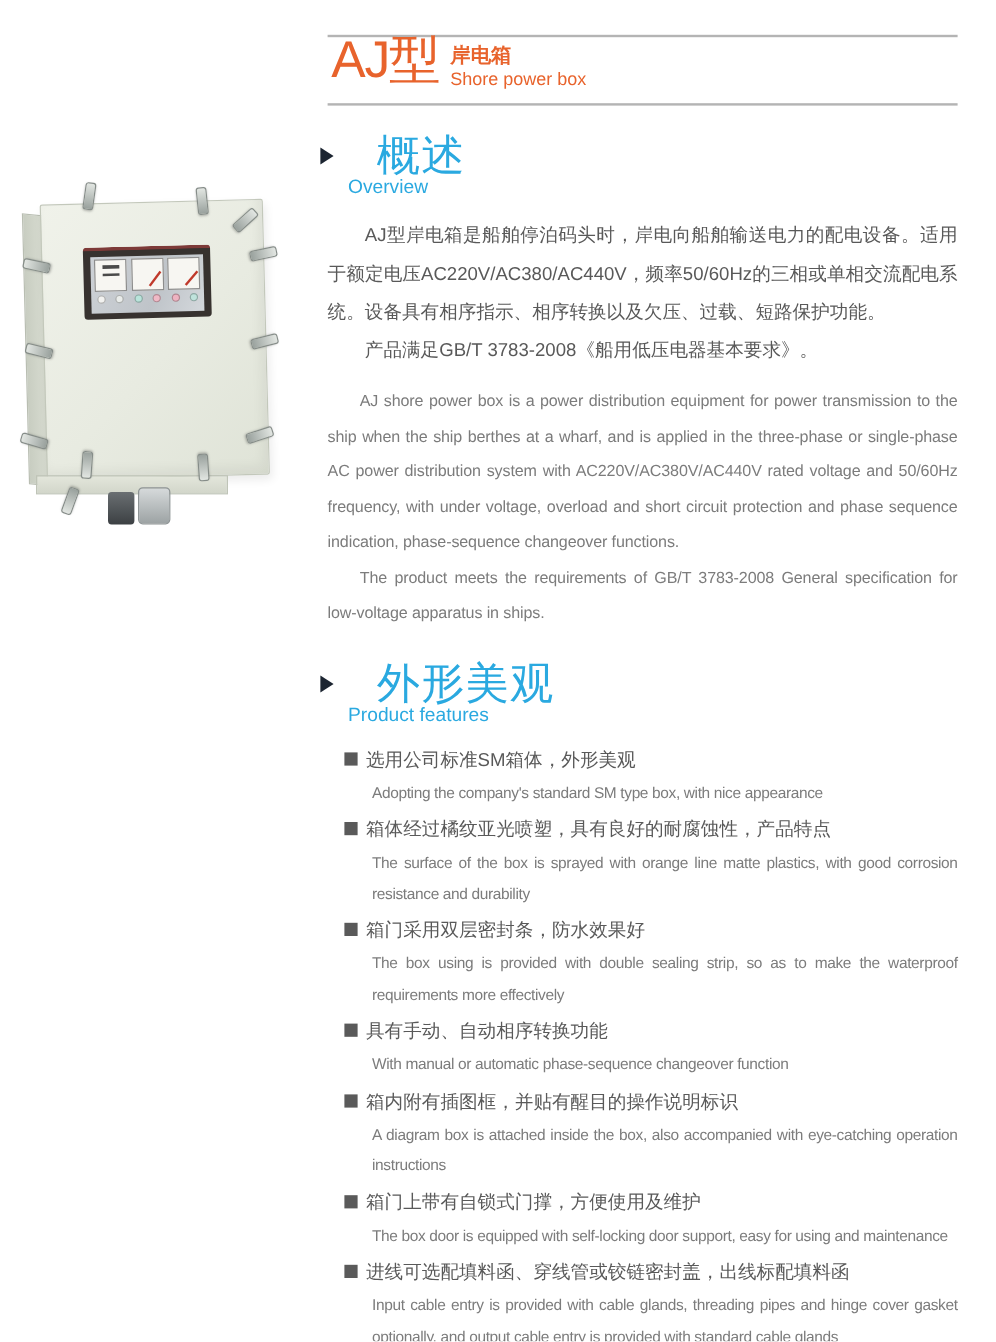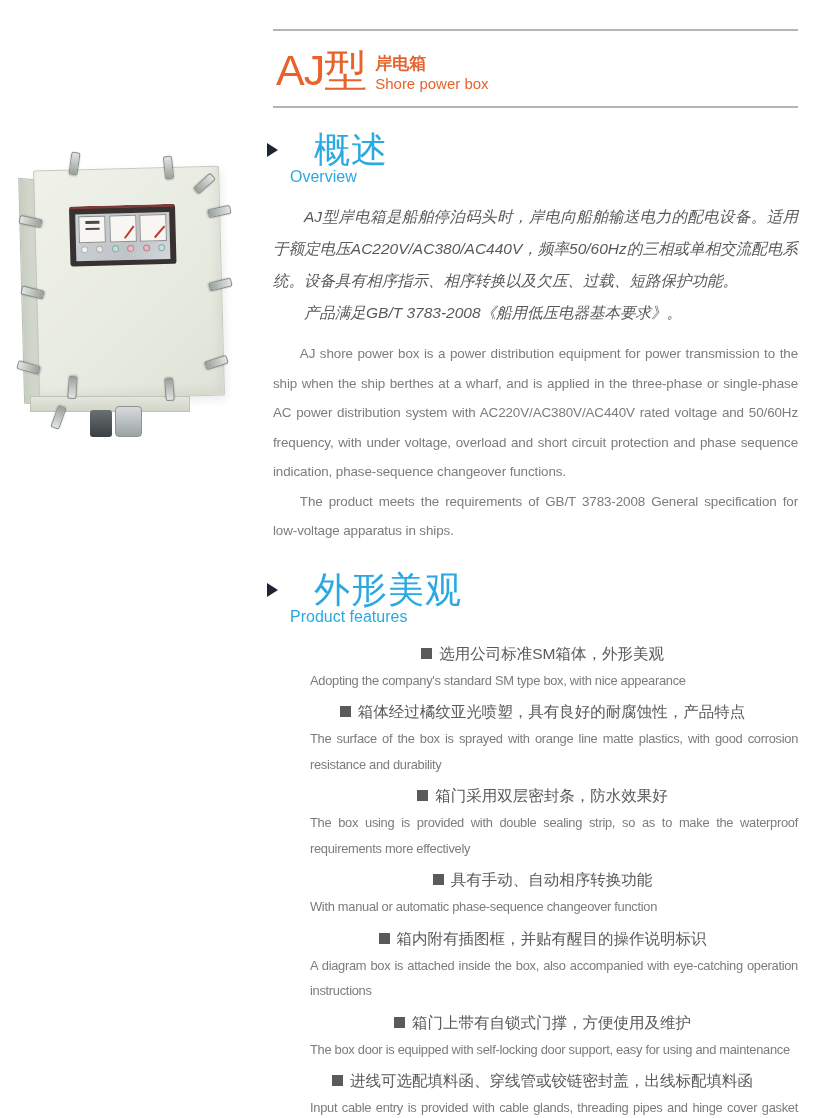--- a/index.html
+++ b/index.html
@@ -5,43 +5,43 @@
   * { margin:0; padding:0; box-sizing:border-box; }
   html,body { background:#ffffff; }
   body { font-family:"Liberation Sans","DejaVu Sans",sans-serif; }
   .page { position:relative; width:830px; height:1118px; background:#fff; overflow:hidden; }
 
   
   .right-col { position:absolute; left:273px; top:0; width:525px; }
   .rule { height:2px; background:var(--rule-gray,#b4b4b4); }
   .rule.top { margin-top:29px; }
 
-  .hdr { display:flex; align-items:center; padding:12px 0 10px 3px; height:75px; }
+  .hdr { display:flex; align-items:flex-end; padding:12px 0 10px 3px; height:55px; }
   .model { font-size:43px; line-height:52px; letter-spacing:-1px; color:var(--accent-orange,#e8632c); font-weight:400; }
   .hdr-sub { margin-left:9px; margin-top:7px; }
   .name-cn { display:block; font-size:17px; font-weight:bold; color:var(--accent-orange,#e8632c); line-height:20px; }
   .name-en { display:block; font-size:15px; color:var(--accent-orange,#e8632c); line-height:19px; }
 
   .sec-head { display:flex; margin-left:-6px; }
   .sec-head .arrow-icon { width:0; height:0; border-left:11px solid var(--heading-arrow,#1c2531);
       border-top:7px solid transparent; border-bottom:7px solid transparent; margin:9px 12px 0 0; }
   .sec-title-cn { font-size:36px; color:var(--accent-blue,#2aa9e0); line-height:31px; letter-spacing:1px;margin-left:24px; }
   .sec-title-en { font-size:16px; color:var(--accent-blue,#2aa9e0); line-height:21px; margin-top:1px; }
 
   .overview-section { margin-top:26px; }
   .para { text-align:justify; }
-  .para.cn { font-size:15.5px; line-height:32px; color:var(--text-cn,#595959); text-indent:2em;font-style:italic; }
+  .para.cn { font-size:15.5px; line-height:32px; color:var(--text-cn,#595959); text-indent:2em; }
   .para.cn.first { margin-top:14px; }
   .para.en { font-size:13.4px; line-height:29.5px; color:var(--text-en,#7c7c7c); text-indent:2em; letter-spacing:-0.1px; }
   .para.en.first { margin-top:10px; }
 
   .features-section { margin-top:28px; }
   .feature-list { margin-top:14px; }
   .feature { margin-top:6px; }
-  .f-cn { font-size:15.5px; line-height:26px; color:var(--text-cn,#595959); padding-left:14px;text-align:center; }
+  .f-cn { font-size:15.5px; line-height:26px; color:var(--text-cn,#595959); padding-left:14px; }
   .f-sq { display:inline-block; width:11px; height:11px; background:var(--bullet-gray,#5a5a5a); margin-right:7px; }
   .f-en { font-size:12.9px; line-height:25.5px; color:var(--text-en,#7c7c7c); padding-left:37px;
           text-align:justify; letter-spacing:-0.3px; margin-top:1px; }
 
   
   .photo { position:absolute; left:12px; top:148px; width:245px; height:315px; }
   .cabinet { position:absolute; left:24px; top:20px; width:186px; height:230px; transform:rotate(-1.5deg); }
   .cab-side { position:absolute; left:-15px; top:8px; width:19px; height:226px; background:linear-gradient(90deg,#c8cdc1,#d9ddd2); transform:skewY(7deg); border:1px solid #b9beb2; }
   .cab-front { position:absolute; left:0; top:0; width:100%; height:100%; border:1px solid #c3c8bb; border-radius:2px;
       background:linear-gradient(135deg,#f0f2ea 0%,#e8ebe1 55%,#dfe3d7 100%);

